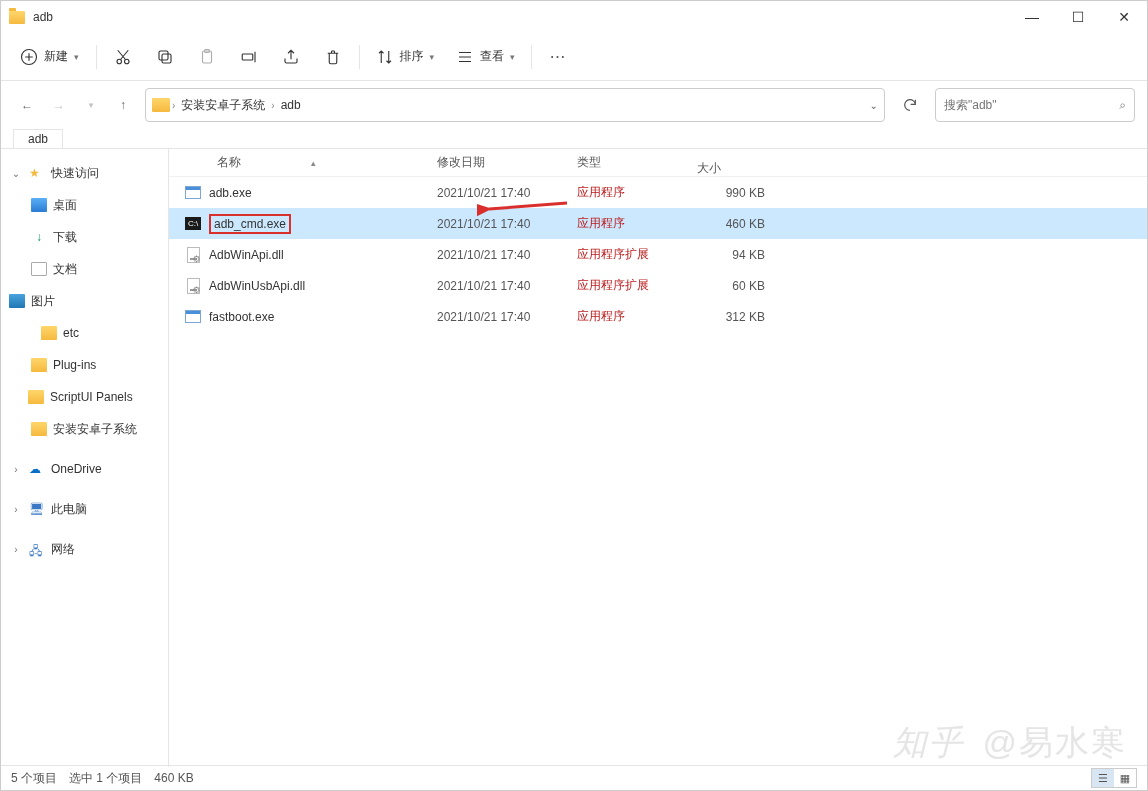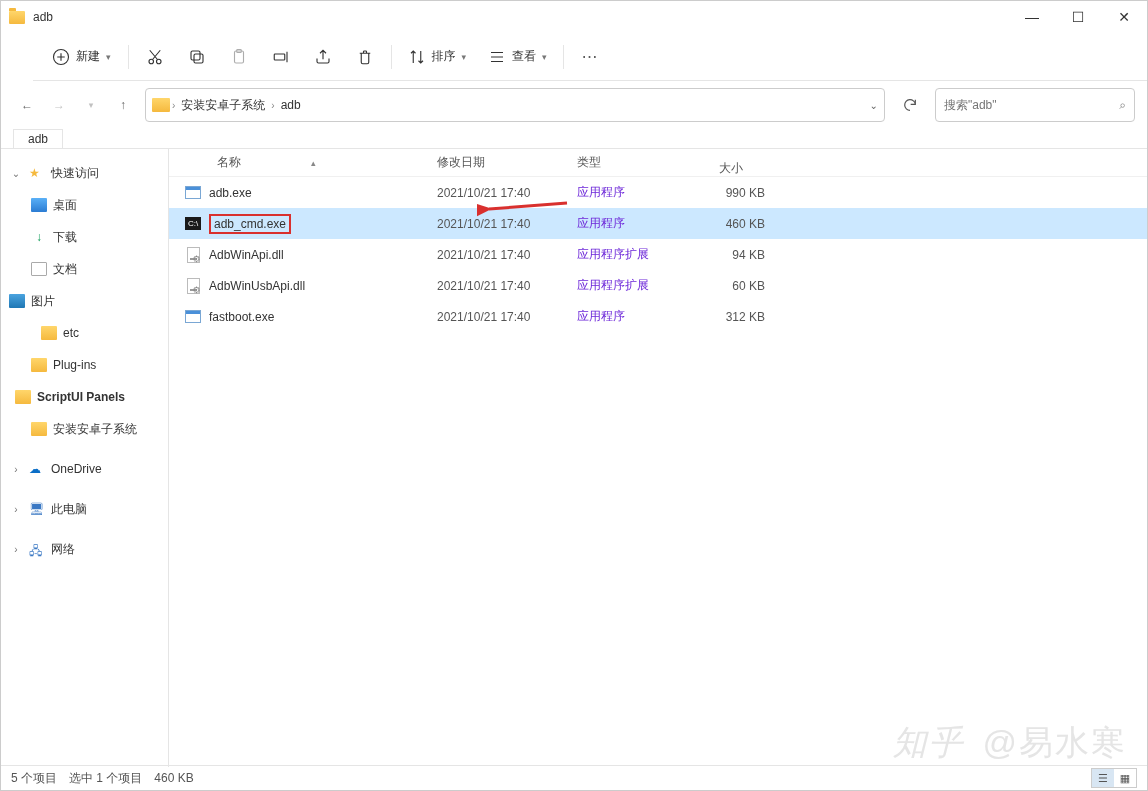--- a/index.html
+++ b/index.html
@@ -3,21 +3,21 @@
 <meta charset="utf-8">
 <style>
 * { margin: 0; padding: 0; box-sizing: border-box; font-family: "Microsoft YaHei", "Segoe UI", sans-serif; }
 body { width: 1148px; height: 791px; background: #fff; font-size: 12px; color: #333; position: relative; overflow: hidden; border: 1px solid #ccc;}
 .titlebar { height: 32px; display: flex; align-items: center; padding-left: 8px; }
 .titlebar .folder-ico { width: 16px; height: 13px; background: linear-gradient(#ffd66b,#f5b93e); border-radius: 1px; margin-right: 8px; position: relative;}
 .titlebar .folder-ico::before{content:"";position:absolute;top:-3px;left:0;width:7px;height:3px;background:#f5b93e;border-radius:1px 1px 0 0;}
 .titlebar .title { font-size: 12px; }
 .win-controls { margin-left: auto; display: flex; }
 .win-controls div { width: 46px; height: 32px; display: flex; align-items: center; justify-content: center; font-size: 14px; color:#333;}
-.toolbar { height: 48px; display: flex; align-items: center; padding: 0 8px; gap: 2px; border-bottom: 1px solid #e5e5e5; margin-left: 32px;}
+.toolbar { height: 48px; display: flex; align-items: center; padding: 0 8px; gap: 2px; border-bottom: 1px solid #e5e5e5;}
 .tb-btn { display: flex; align-items: center; gap: 6px; padding: 6px 10px; border-radius: 4px; color: #333;}
 .tb-new { border: 1px solid transparent;}
 .tb-sep { width: 1px; height: 24px; background: #e5e5e5; margin: 0 4px;}
 .tb-icon { width: 40px; height: 36px; display: flex; align-items: center; justify-content: center; color: #5a5a5a; border-radius:4px;}
 .tb-icon svg, .tb-btn svg { width: 18px; height: 18px; }
 .nav-row { height: 48px; display: flex; align-items: center; padding: 0 12px; gap: 8px; }
 .nav-arrows { display: flex; gap: 4px; align-items: center;}
 .nav-arrows div { width: 28px; height: 28px; display:flex; align-items:center; justify-content:center; color:#666;}
 .addr-bar { flex: 1; height: 34px; border: 1px solid #ccc; border-radius: 4px; display: flex; align-items: center; padding: 0 6px; }
 .addr-folder-ico { width: 18px; height: 14px; background: linear-gradient(#ffd66b,#f5b93e); border-radius: 1px; margin-right: 2px;}
@@ -41,28 +41,28 @@
 .side-ico.cloud { background:none;}
 .side-ico.pc { background:none;}
 .side-ico.net { background:none;}
 .side-ico.doc { background: #fff; border:1px solid #aaa;}
 .side-group-gap { height: 8px;}
 .filelist { flex: 1; position:relative;}
 .cols { display: flex; height: 28px; align-items: center; padding-left: 8px; font-size:12px; color:#555; border-bottom:1px solid #f0f0f0;}
 .col-name { width: 260px; padding-left:40px;}
 .col-date { width: 140px;}
 .col-type { width: 120px;}
-.col-size { width: 68px; text-align:center;margin-top:11px;}
+.col-size { width: 68px; text-align:left;margin-top:11px;}
 .sort-ind { font-size:9px; color:#888; margin-left:70px;}
 .row { display: flex; height: 31px; align-items: center; padding-left: 8px; font-size:12px;}
 .row.selected { background: #cce8ff; }
 .row .name-cell { width: 260px; display:flex; align-items:center; gap:8px; padding-left:8px;}
 .row .file-ico { width:16px; height:16px; flex-shrink:0; display:flex; align-items:center; justify-content:center;}
 .row .date-cell { width:140px; color:#555;}
-.row .type-cell { width:120px; color:#6d28d9;}
+.row .type-cell { width:120px; color:#b91c1c;}
 .row .size-cell { width:68px; text-align:right; color:#555;}
 .highlight-box { border: 2px solid #d9302e; padding: 1px 3px;}
 .arrow-annot { position:absolute; left: 308px; top: 42px; pointer-events:none;}
 .statusbar { position:absolute; bottom:0; left:0; right:0; height:25px; border-top:1px solid #e5e5e5; display:flex; align-items:center; padding:0 10px; font-size:12px; color:#555; gap:12px;}
 .statusbar .view-toggles { margin-left:auto; display:flex; border:1px solid #ccc;}
 .statusbar .view-toggles div { width:22px; height:18px; display:flex; align-items:center; justify-content:center; font-size:11px;}
 .statusbar .view-toggles .active { background:#d8e6f3;}
 .watermark { position:absolute; right:20px; bottom:24px; font-size:34px; font-family: "STKaiti", serif; color:#e5e5e5; font-weight:300; letter-spacing:2px; pointer-events:none;}
 .watermark .zh { margin-right:18px; font-style:italic;text-align:right;}
 .ico-exe { width:16px; height:13px; background:#fff; border:1px solid #7aa7d4; position:relative;}
@@ -206,21 +206,21 @@
       <span>图片</span>
     </div>
     <div class="side-item" style="padding-left:40px;">
       <span class="side-ico"></span>
       <span>etc</span>
     </div>
     <div class="side-item" style="padding-left:30px;">
       <span class="side-ico"></span>
       <span>Plug-ins</span>
     </div>
-    <div class="side-item" style="padding-left:14px;font-weight:bold;">
+    <div class="side-item" style="padding-left:27px;">
       <span class="side-ico"></span>
       <span>ScriptUI Panels</span>
     </div>
     <div class="side-item" style="padding-left:30px;">
       <span class="side-ico"></span>
       <span>安装安卓子系统</span>
     </div>
     <div class="side-group-gap"></div>
     <div class="side-item">
       <span class="exp">›</span>

